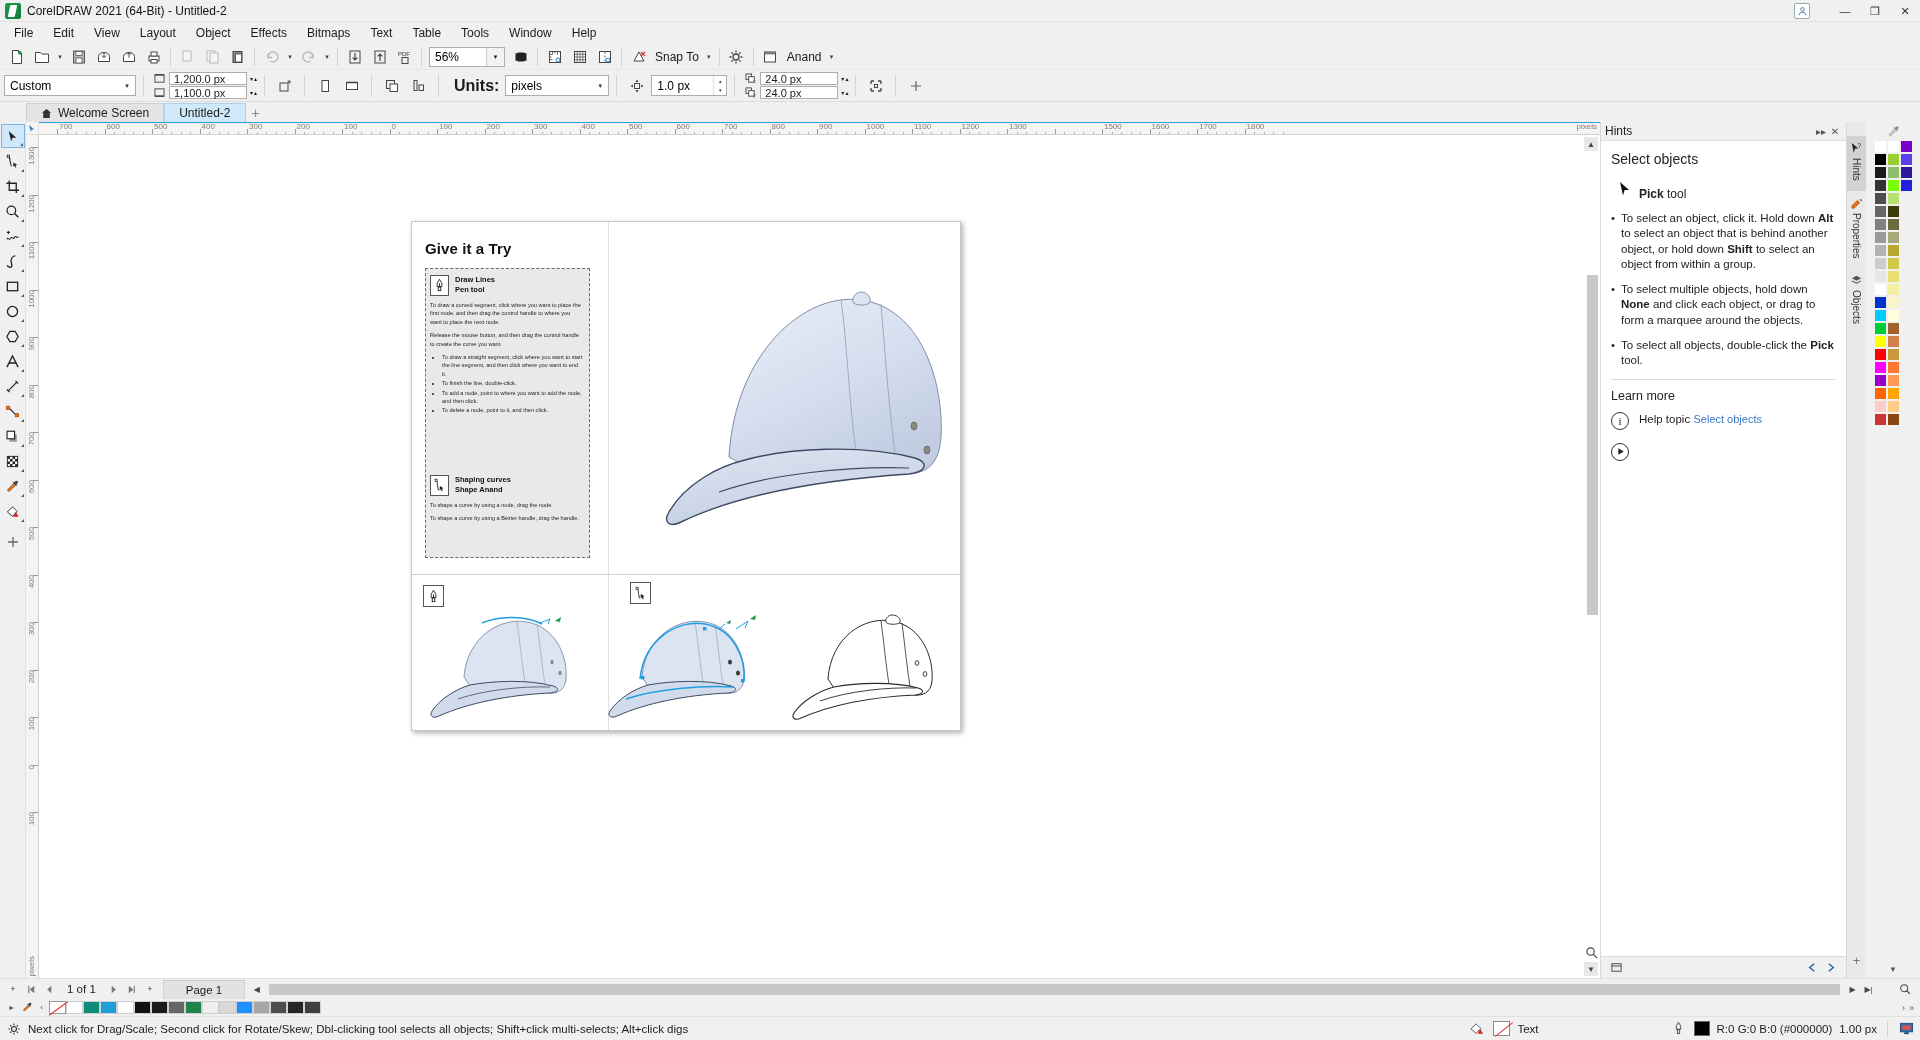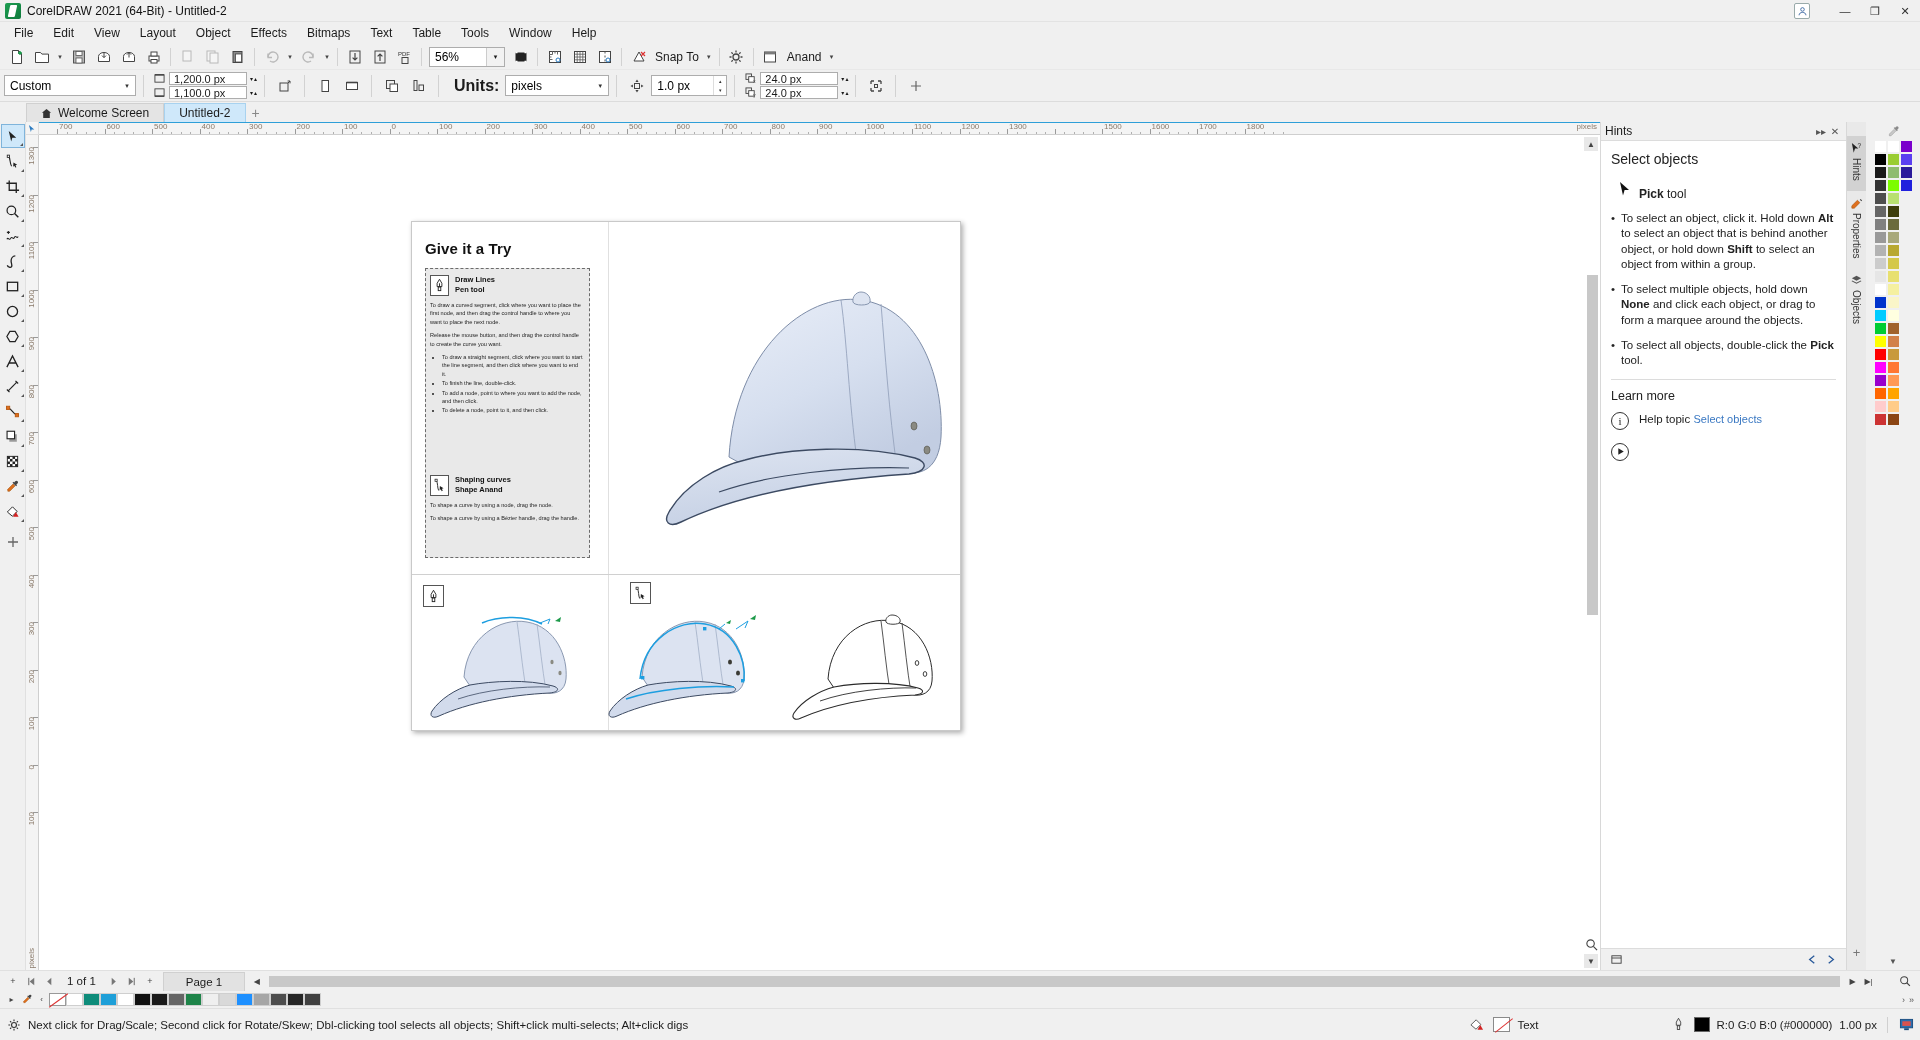--- a/index.html
+++ b/index.html
@@ -243,21 +243,21 @@
      padding-left:4px;gap:0; }
   .cs-btn{ width:15px;height:15px;display:flex;align-items:center;justify-content:center;
      font-size:8px;color:#444; }
   .cs-sw{ width:17px;height:13px;border:1px solid #cfcfcf; }
   .cs-none{ width:17px;height:13px;border:1px solid #999;background:#fff;position:relative; }
   .cs-none::after{ content:"";position:absolute;left:-3px;top:6px;width:23px;height:1px;
      background:#d33;transform:rotate(-36deg); }
   .cs-right{ margin-left:auto;display:flex;align-items:center;padding-right:6px;gap:4px;
      color:#555;font-size:9px; }
 
-  .statusbar{ height:32px;background:#f0f0f0;display:flex;align-items:center;flex:none;
+  .statusbar{ height:24px;background:#f0f0f0;display:flex;align-items:center;flex:none;
      border-top:1px solid #e0e0e0;padding:0 6px;gap:6px; }
   .sb-ico{ width:16px;height:16px;display:flex;align-items:center;justify-content:center;
      color:#333; }
   .sb-text{ font-size:11.5px;color:#1b1b1b; }
   .sb-right{ margin-left:auto;display:flex;align-items:center;gap:7px; }
   .fill-ico{ width:17px;height:15px;position:relative;display:flex;align-items:center; }
   .outline-none{ width:17px;height:15px;border:1px solid #8a8a8a;background:#fff;
      position:relative;display:inline-block; }
   .outline-none::after{ content:"";position:absolute;left:-1px;top:7px;width:22px;height:1px;
      background:#d33;transform:rotate(-38deg); }

